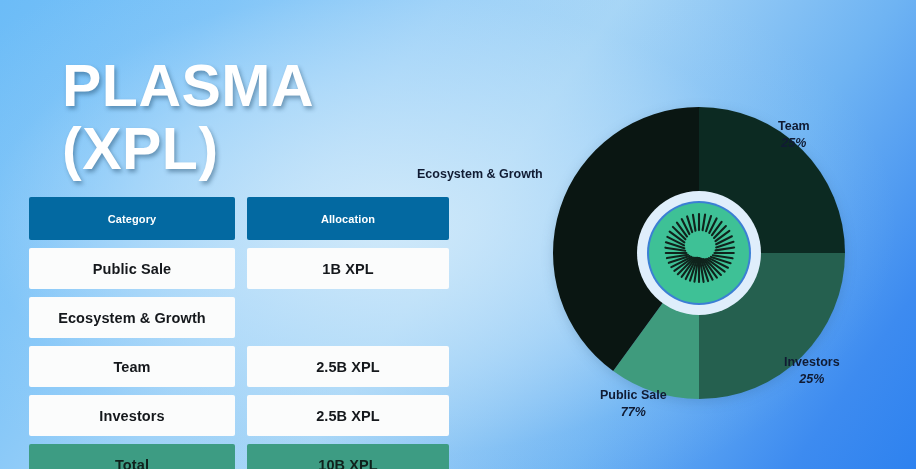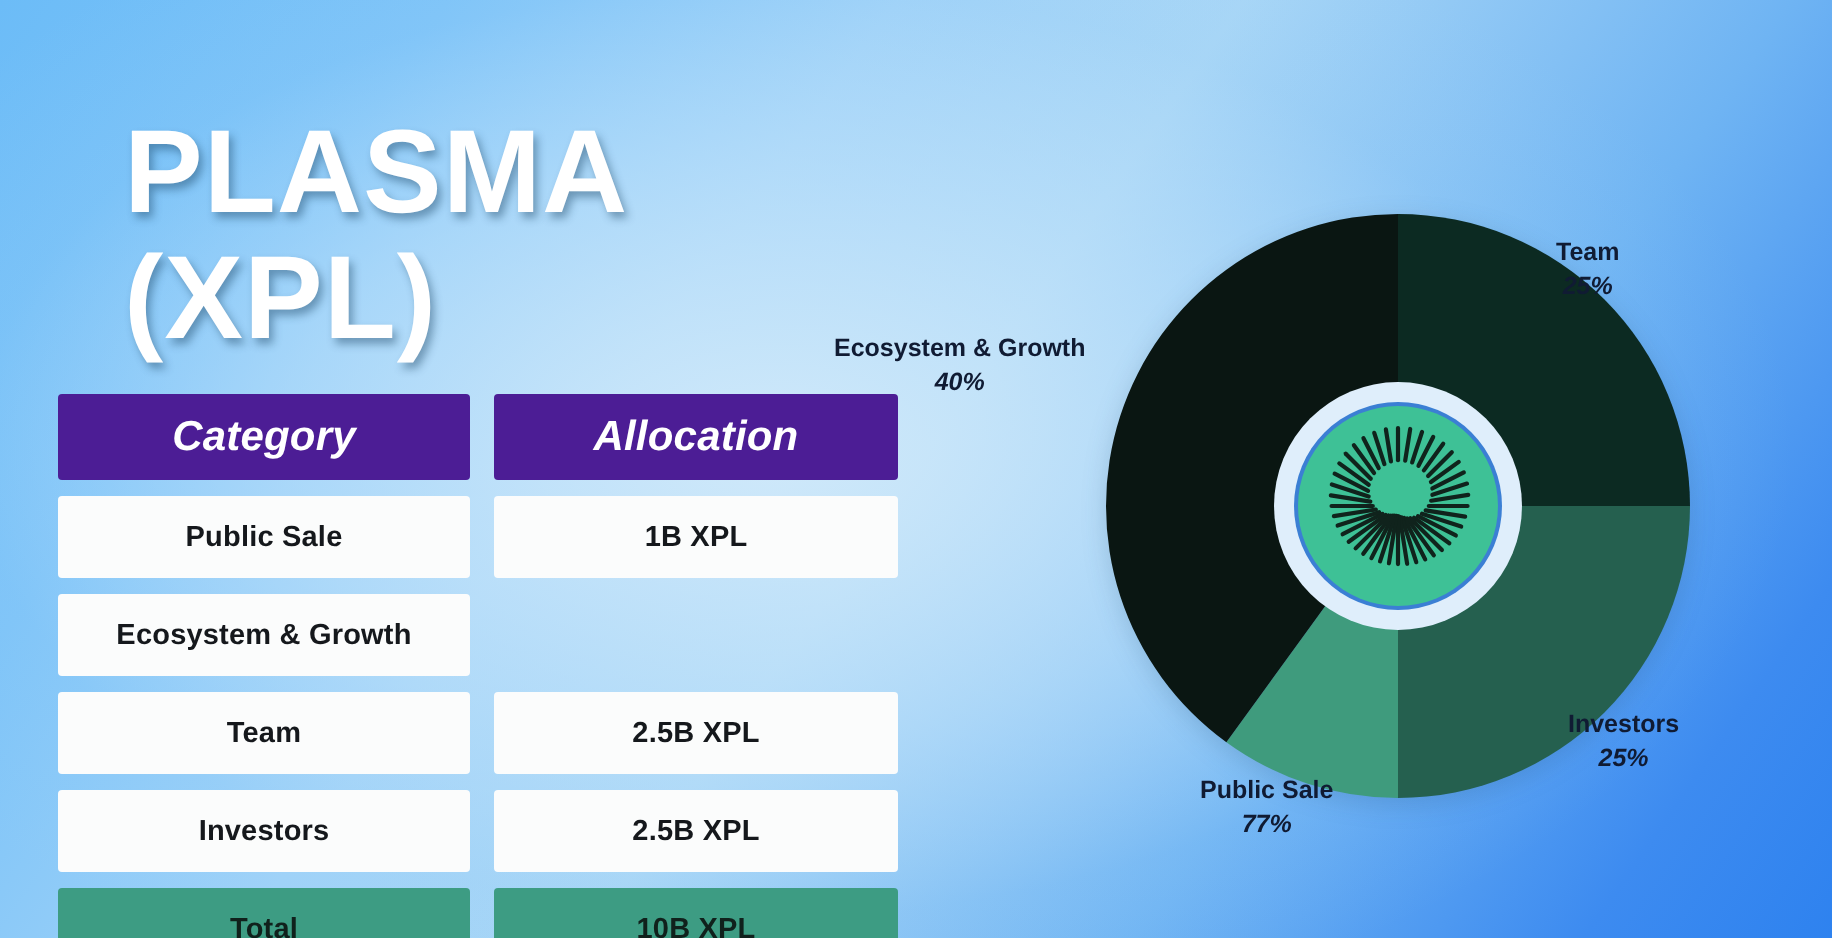--- a/index.html
+++ b/index.html
@@ -26,21 +26,21 @@
   .trow { display:flex; gap:12px; margin-bottom:8px; }
   .trow:last-child { margin-bottom:0; }
   .cell {
     height:41px; display:flex; align-items:center; justify-content:center;
     font-size:14.5px; font-weight:700; letter-spacing:0.1px;
     border-radius:2px;
   }
   .c-cat { width:206px; }
   .c-alloc { width:202px; }
 
-  .hrow .cell { background:#4c1d95; color:#ffffff; font-size:21px; height:43px;font-style:italic; }
+  .hrow .cell { background:#0369a1; color:#ffffff; font-size:11px; height:43px; }
   .drow .cell { background:#fbfcfc; color:#15181c; }
   .totalrow .cell { background:#3d9c83; color:#10211c; }
 
   
   #chart { position:absolute; left:553px; top:107px; width:292px; height:292px; }
   #chart svg { display:block; width:292px; height:292px;
     filter: drop-shadow(0 3px 6px rgba(20,60,100,0.18)); }
 
   .lbl {
     position:absolute; color:#101b33; font-weight:700;
@@ -145,21 +145,20 @@
           <line x1="132.35758438846614" y1="132.35758438846614" x2="119.87896906470061" y2="119.87896906470061" stroke="#10231c" stroke-width="2.1" stroke-linecap="round"></line>
           <line x1="134.02870889352442" y1="129.52293135634966" x2="123.9362472140665" y2="115.63184956769564" stroke="#10231c" stroke-width="2.1" stroke-linecap="round"></line>
           <line x1="136.33749616431766" y1="127.03626846260602" x2="128.7273025425617" y2="112.10042251161948" stroke="#10231c" stroke-width="2.1" stroke-linecap="round"></line>
         </g>
       </g>
   </svg>
 </div>
 
 <div class="lbl" id="lbl-eco">
   <span>Ecosystem &amp; Growth</span>
-  <span class="pct">40%</span>
 </div>
 <div class="lbl" id="lbl-team">
   <span>Team</span>
   <span class="pct">25%</span>
 </div>
 <div class="lbl" id="lbl-inv">
   <span>Investors</span>
   <span class="pct">25%</span>
 </div>
 <div class="lbl" id="lbl-pub">

